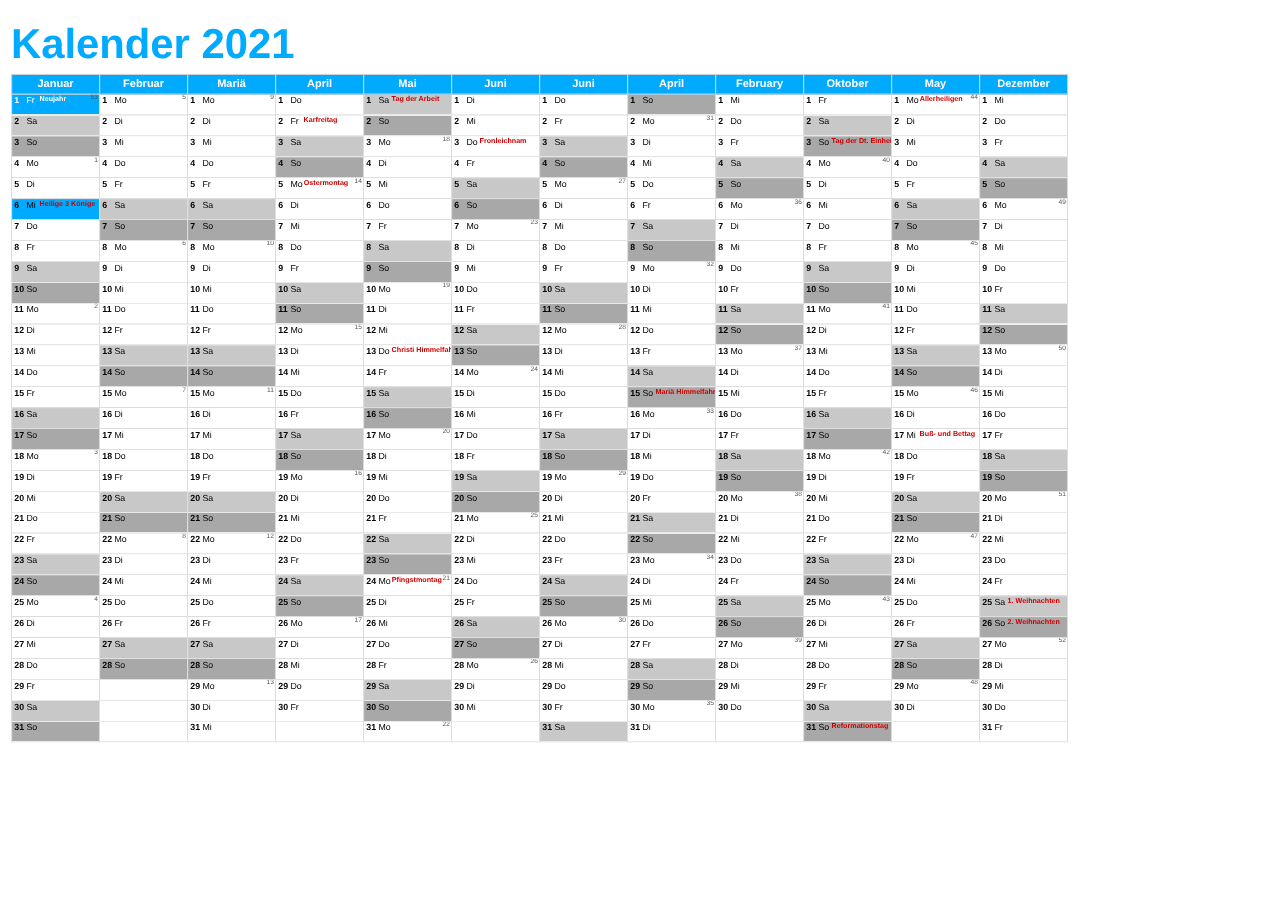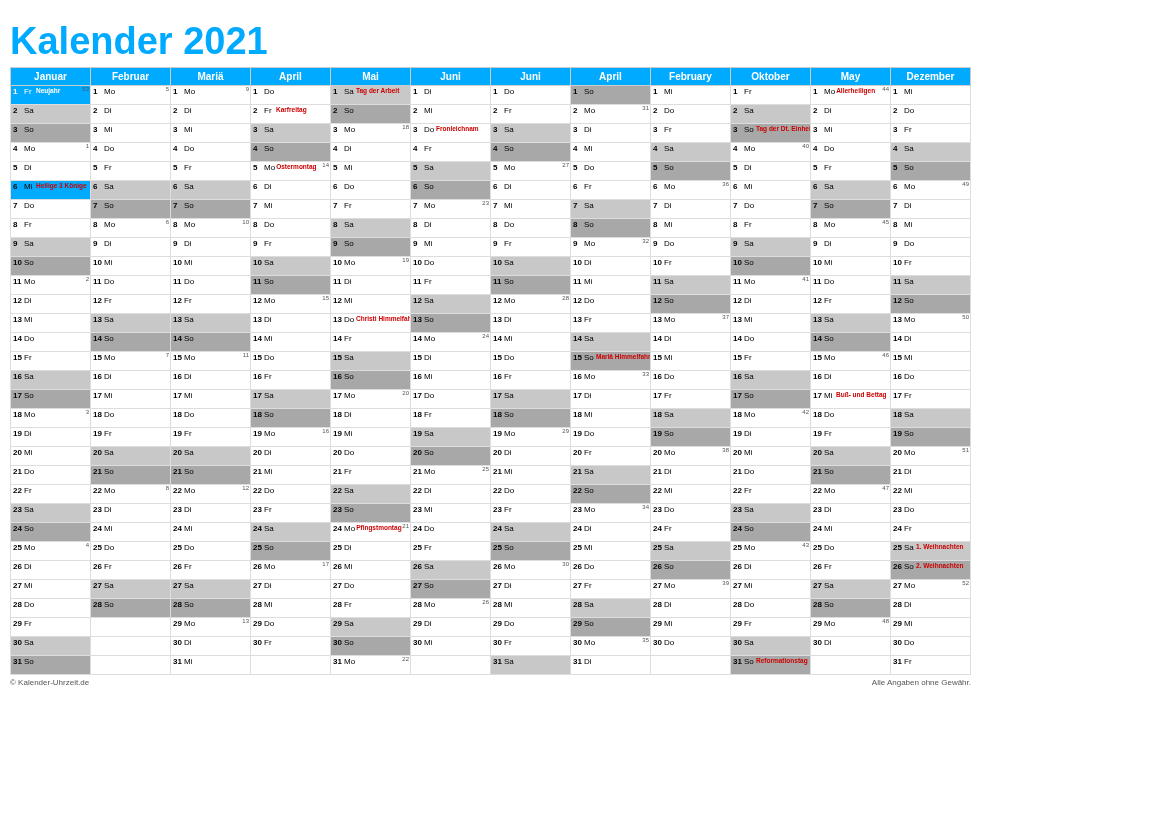--- a/index.html
+++ b/index.html
@@ -2472,17 +2472,13 @@
               <div class="day-cell">
                 <span class="day-num">31</span>
                 <span class="day-abbr">Fr</span>
               </div>
             </td>
           </tr>
         </tbody>
     </table>
   </div>
 
-  <div class="footer">
-    <span>© Kalender-Uhrzeit.de</span>
-    <span>Alle Angaben ohne Gewähr.</span>
-  </div>
 </div>
 
 </body></html>

